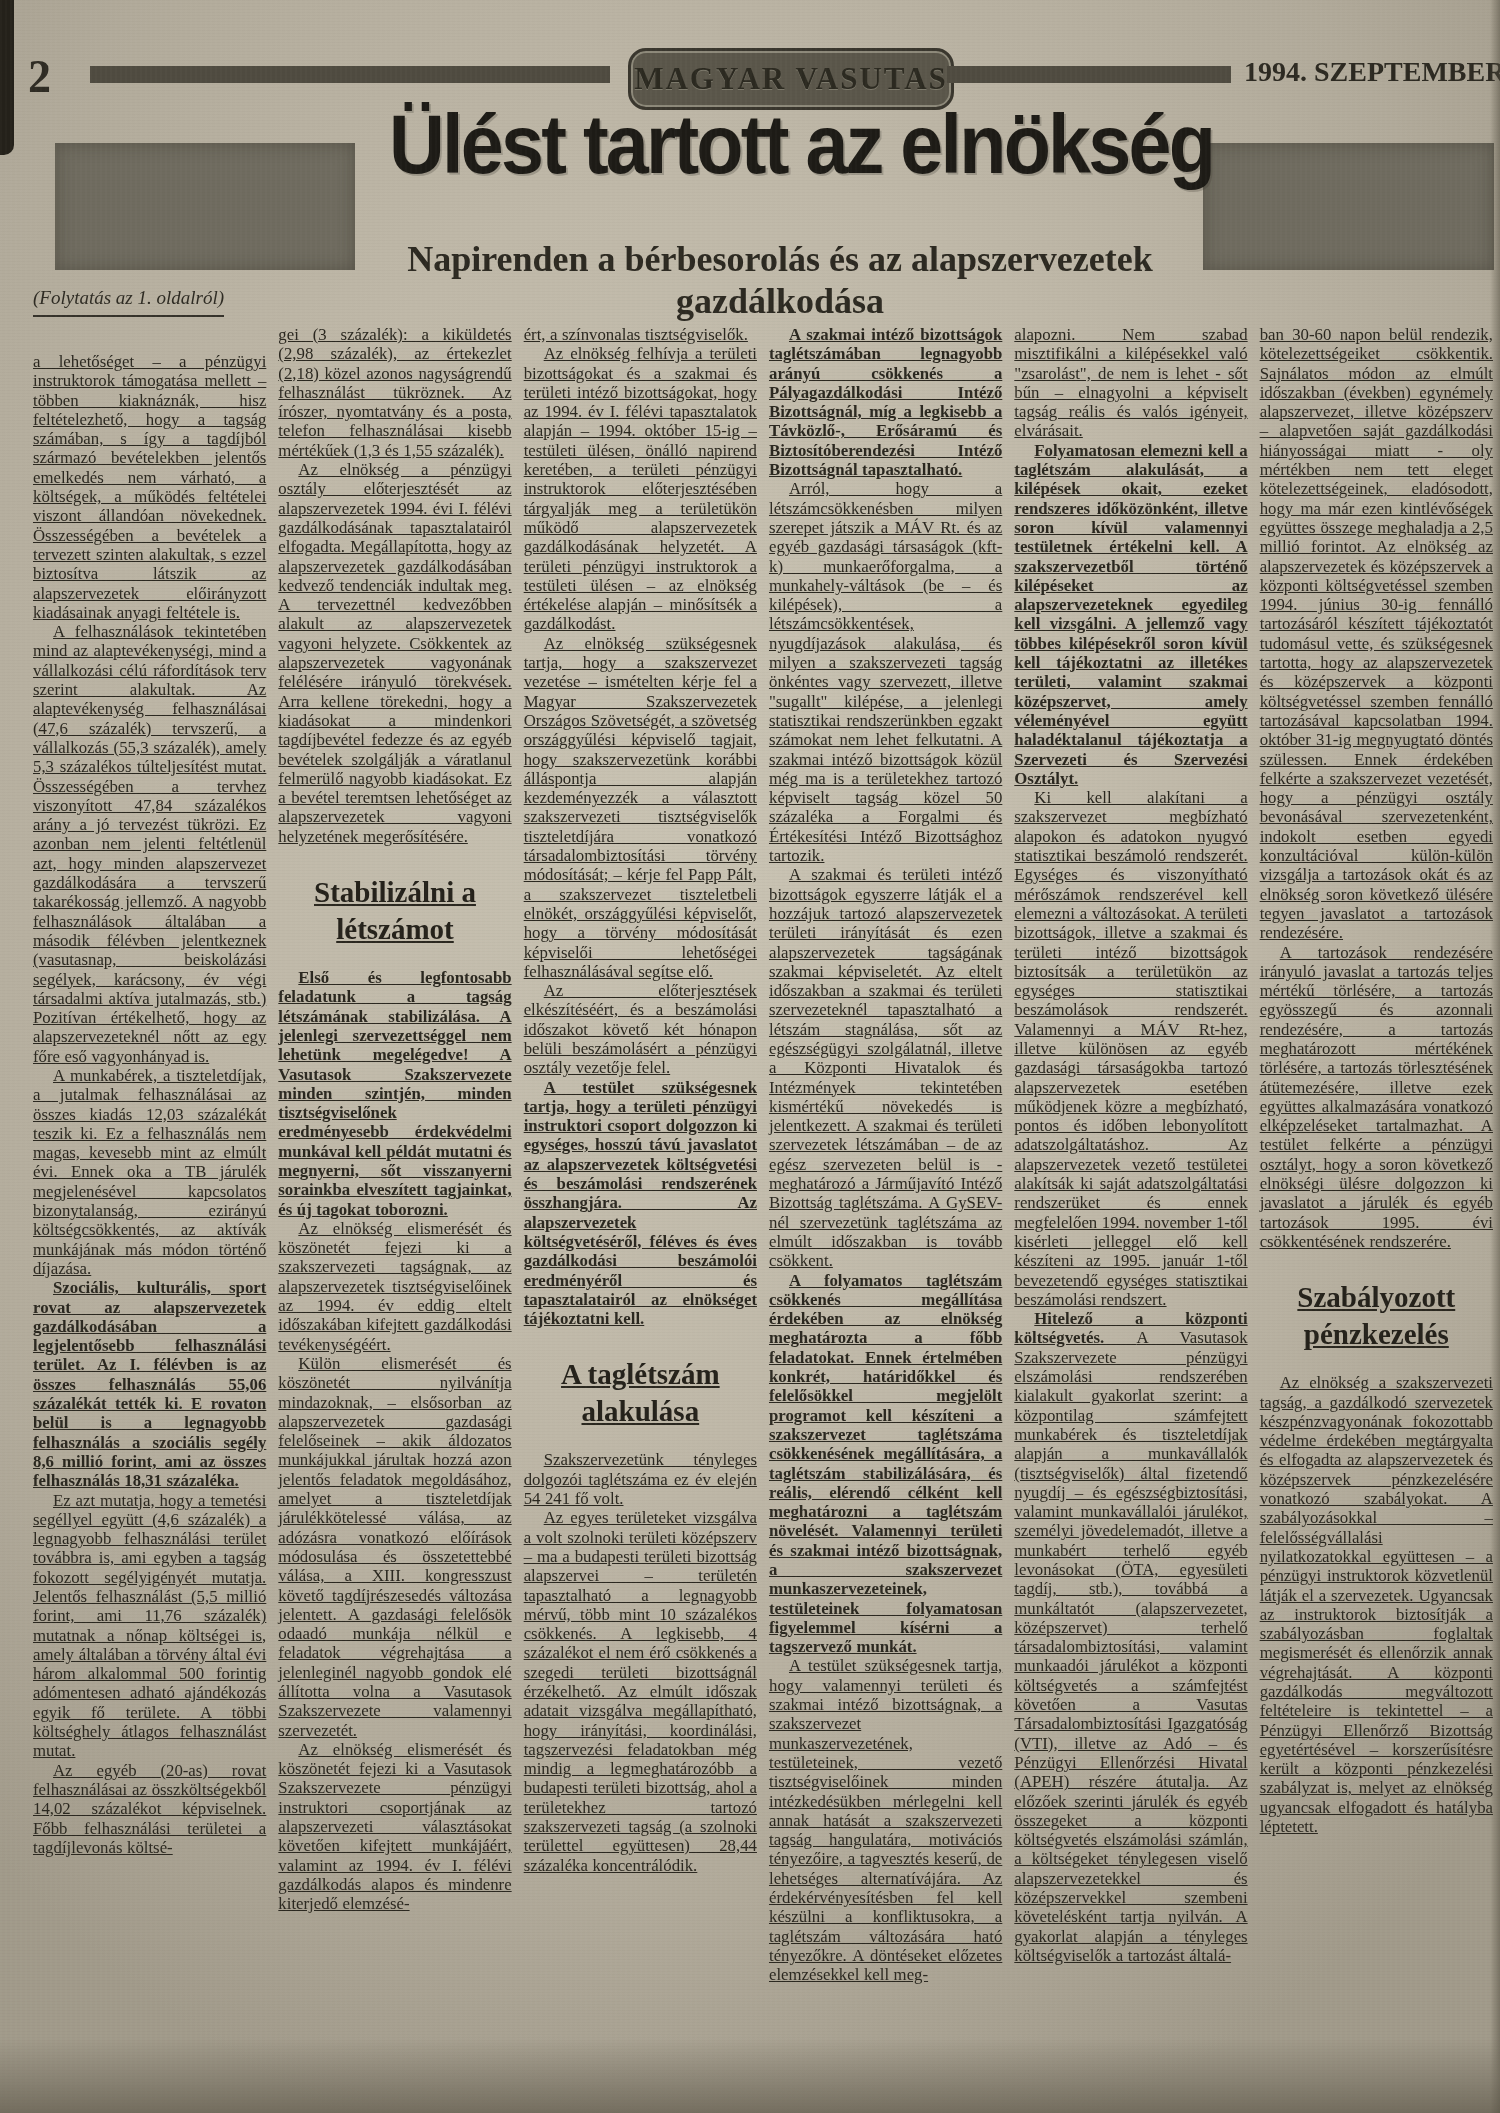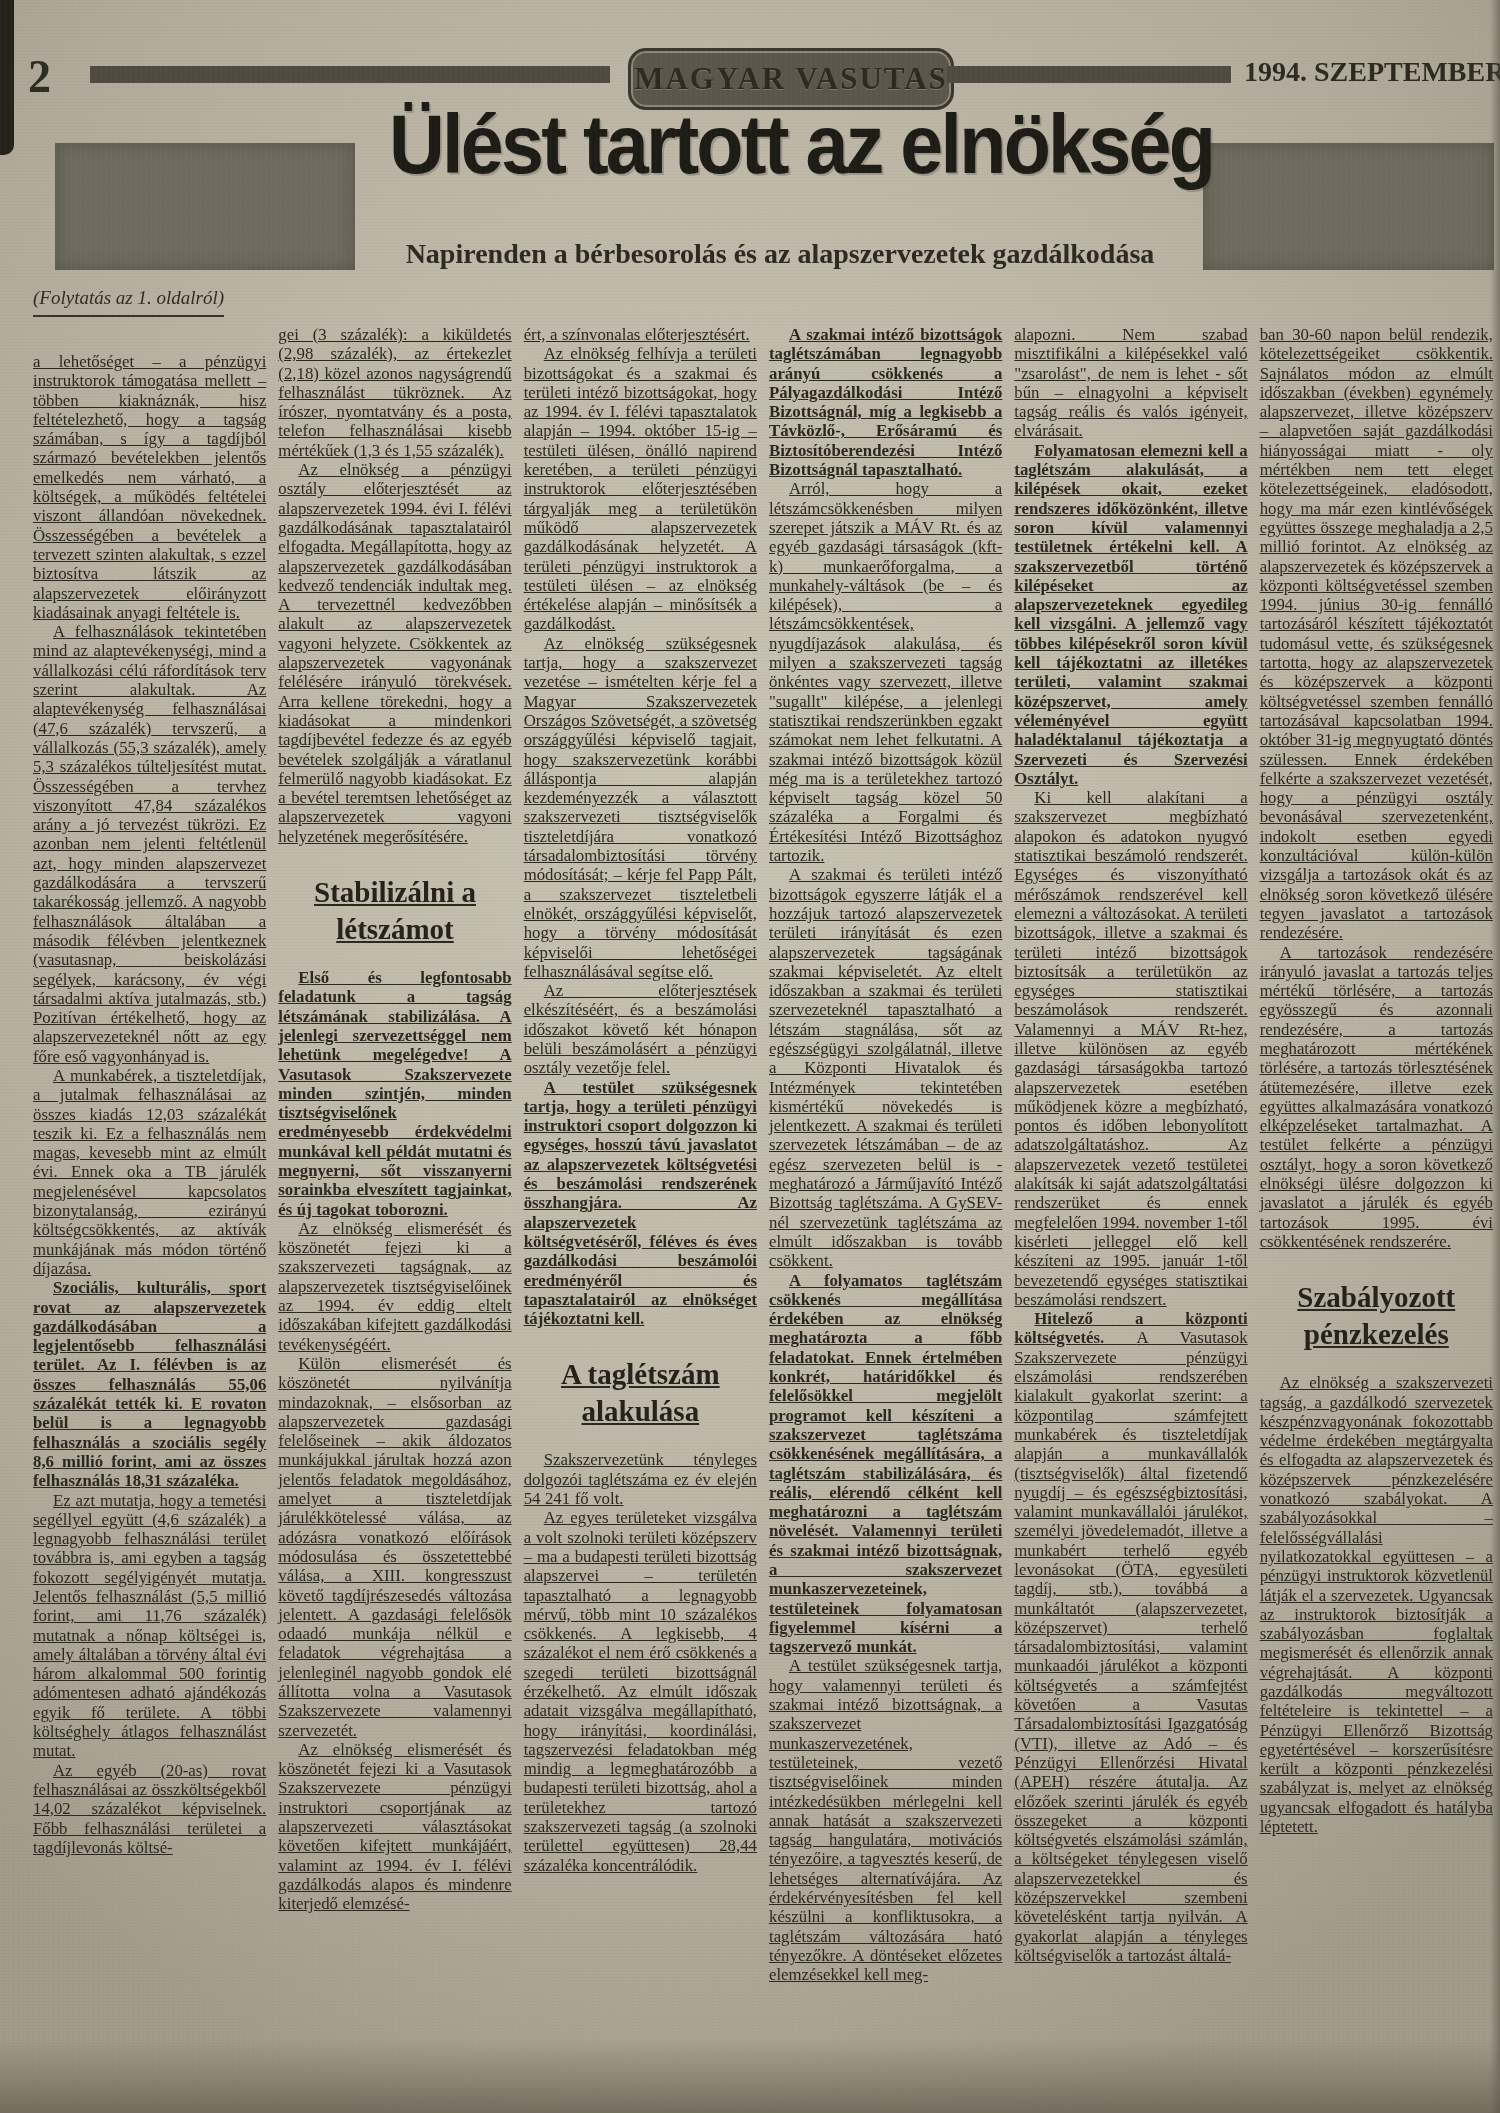--- a/index.html
+++ b/index.html
@@ -31,21 +31,21 @@
 
   
   .block{position:absolute;top:143px;height:127px;background:var(--block);box-shadow:inset 0 0 18px rgba(40,37,30,.35);}
   .block.left{left:55px;width:300px;}
   .block.right{left:1203px;width:291px;}
   .headline{position:absolute;left:355px;top:96px;width:850px;text-align:center;white-space:nowrap;
     font-family:"Liberation Sans",sans-serif;font-weight:700;font-size:84px;letter-spacing:-3px;
     color:var(--headline-ink);transform:scaleX(.92);transform-origin:center;
     text-shadow:2px 2px 0 rgba(60,56,46,.25);}
   .subheadline{position:absolute;left:300px;top:238px;width:960px;text-align:center;
-    font-size:28px;font-weight:bold;color:#2c2921;}
+    font-size:36px;font-weight:bold;color:#2c2921;}
   .cont-note{position:absolute;left:33px;top:287px;font-style:italic;font-size:19px;
     border-bottom:2px solid #35322a;padding-bottom:6px;color:#2e2b23;}
 
   
   .columns{position:absolute;left:33px;top:325px;width:1460px;display:flex;gap:12px;}
   .column{flex:1 1 0;min-width:0;text-decoration:underline;}
   .column:first-child{padding-top:27px;}
   p.para{margin:0;font-size:16.8px;line-height:19.3px;text-align:justify;text-indent:20px;
     word-spacing:.02em;color:var(--ink);}
   p.para.noindent{text-indent:0;}
@@ -86,21 +86,21 @@
       <div class="column">
         <p class="para noindent">gei (3 százalék): a kiküldetés (2,98 százalék), az értekezlet (2,18) közel azonos nagyságrendű felhasználást tükröznek. Az írószer, nyomtatvány és a posta, telefon felhasználásai kisebb mértékűek (1,3 és 1,55 százalék).</p>
         <p class="para">Az elnökség a pénzügyi osztály előterjesztését az alapszervezetek 1994. évi I. félévi gazdálkodásának tapasztalatairól elfogadta. Megállapította, hogy az alapszervezetek gazdálkodásában kedvező tendenciák indultak meg. A tervezettnél kedvezőbben alakult az alapszervezetek vagyoni helyzete. Csökkentek az alapszervezetek vagyonának felélésére irányuló törekvések. Arra kellene törekedni, hogy a kiadásokat a mindenkori tagdíjbevétel fedezze és az egyéb bevételek szolgálják a váratlanul felmerülő nagyobb kiadásokat. Ez a bevétel teremtsen lehetőséget az alapszervezetek vagyoni helyzetének megerősítésére.</p>
         <h2 class="section-heading">Stabilizálni a létszámot</h2>
         <p class="para bold">Első és legfontosabb feladatunk a tagság létszámának stabilizálása. A jelenlegi szervezettséggel nem lehetünk megelégedve! A Vasutasok Szakszervezete minden szintjén, minden tisztségviselőnek eredményesebb érdekvédelmi munkával kell példát mutatni és megnyerni, sőt visszanyerni sorainkba elveszített tagjainkat, és új tagokat toborozni.</p>
         <p class="para">Az elnökség elismerését és köszönetét fejezi ki a szakszervezeti tagságnak, az alapszervezetek tisztségviselőinek az 1994. év eddig eltelt időszakában kifejtett gazdálkodási tevékenységéért.</p>
         <p class="para">Külön elismerését és köszönetét nyilvánítja mindazoknak, – elsősorban az alapszervezetek gazdasági felelőseinek – akik áldozatos munkájukkal járultak hozzá azon jelentős feladatok megoldásához, amelyet a tiszteletdíjak járulékkötelessé válása, az adózásra vonatkozó előírások módosulása és összetettebbé válása, a XIII. kongresszust követő tagdíjrészesedés változása jelentett. A gazdasági felelősök odaadó munkája nélkül e feladatok végrehajtása a jelenleginél nagyobb gondok elé állította volna a Vasutasok Szakszervezete valamennyi szervezetét.</p>
         <p class="para">Az elnökség elismerését és köszönetét fejezi ki a Vasutasok Szakszervezete pénzügyi instruktori csoportjának az alapszervezeti választásokat követően kifejtett munkájáért, valamint az 1994. év I. félévi gazdálkodás alapos és mindenre kiterjedő elemzésé-</p>
       </div>
       <div class="column">
-        <p class="para noindent">ért, a színvonalas előterjesztésért.</p>
+        <p class="para noindent">ért, a színvonalas tisztségviselők.</p>
         <p class="para">Az elnökség felhívja a területi bizottságokat és a szakmai és területi intéző bizottságokat, hogy az 1994. év I. félévi tapasztalatok alapján – 1994. október 15-ig – testületi ülésen, önálló napirend keretében, a területi pénzügyi instruktorok előterjesztésében tárgyalják meg a területükön működő alapszervezetek gazdálkodásának helyzetét. A területi pénzügyi instruktorok a testületi ülésen – az elnökség értékelése alapján – minősítsék a gazdálkodást.</p>
         <p class="para">Az elnökség szükségesnek tartja, hogy a szakszervezet vezetése – ismételten kérje fel a Magyar Szakszervezetek Országos Szövetségét, a szövetség országgyűlési képviselő tagjait, hogy szakszervezetünk korábbi álláspontja alapján kezdeményezzék a választott szakszervezeti tisztségviselők tiszteletdíjára vonatkozó társadalombiztosítási törvény módosítását; – kérje fel Papp Pált, a szakszervezet tiszteletbeli elnökét, országgyűlési képviselőt, hogy a törvény módosítását képviselői lehetőségei felhasználásával segítse elő.</p>
         <p class="para">Az előterjesztések elkészítéséért, és a beszámolási időszakot követő két hónapon belüli beszámolásért a pénzügyi osztály vezetője felel.</p>
         <p class="para bold">A testület szükségesnek tartja, hogy a területi pénzügyi instruktori csoport dolgozzon ki egységes, hosszú távú javaslatot az alapszervezetek költségvetési és beszámolási rendszerének összhangjára. Az alapszervezetek költségvetéséről, féléves és éves gazdálkodási beszámolói eredményéről és tapasztalatairól az elnökséget tájékoztatni kell.</p>
         <h2 class="section-heading">A taglétszám alakulása</h2>
         <p class="para">Szakszervezetünk tényleges dolgozói taglétszáma ez év elején 54 241 fő volt.</p>
         <p class="para">Az egyes területeket vizsgálva a volt szolnoki területi középszerv – ma a budapesti területi bizottság alapszervei – területén tapasztalható a legnagyobb mérvű, több mint 10 százalékos csökkenés. A legkisebb, 4 százalékot el nem érő csökkenés a szegedi területi bizottságnál érzékelhető. Az elmúlt időszak adatait vizsgálva megállapítható, hogy irányítási, koordinálási, tagszervezési feladatokban még mindig a legmeghatározóbb a budapesti területi bizottság, ahol a területekhez tartozó szakszervezeti tagság (a szolnoki területtel együttesen) 28,44 százaléka koncentrálódik.</p>
       </div>
       <div class="column">
         <p class="para bold">A szakmai intéző bizottságok taglétszámában legnagyobb arányú csökkenés a Pályagazdálkodási Intéző Bizottságnál, míg a legkisebb a Távközlő-, Erősáramú és Biztosítóberendezési Intéző Bizottságnál tapasztalható.</p>

